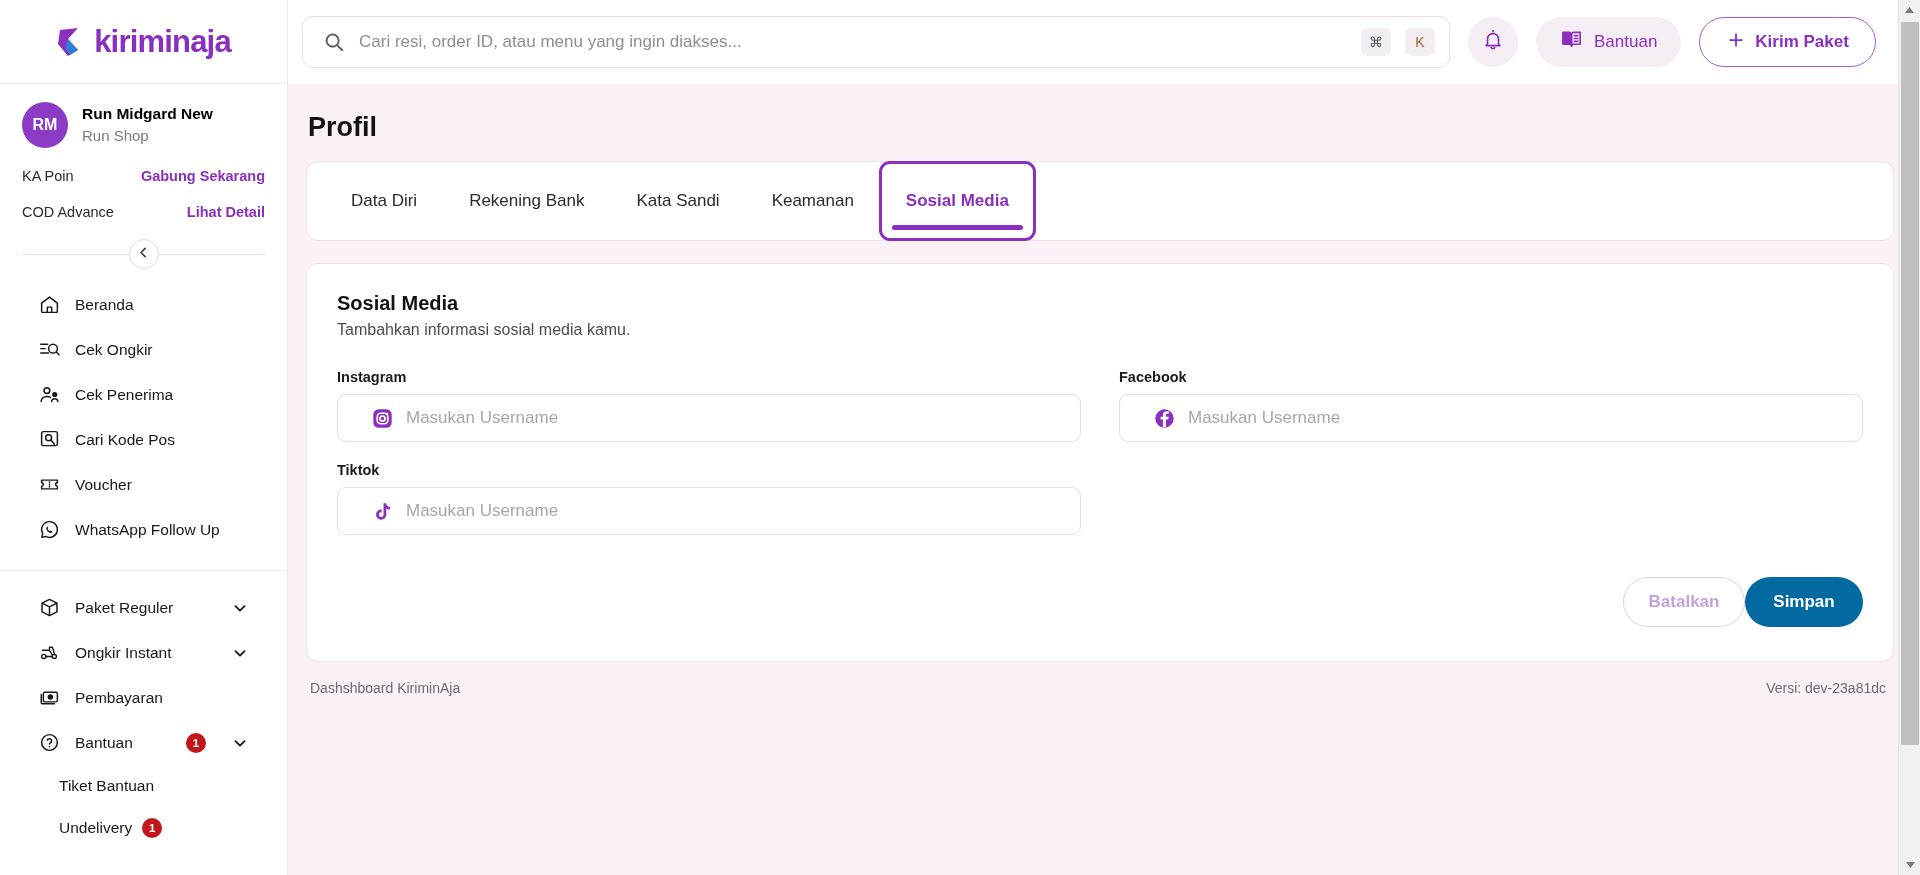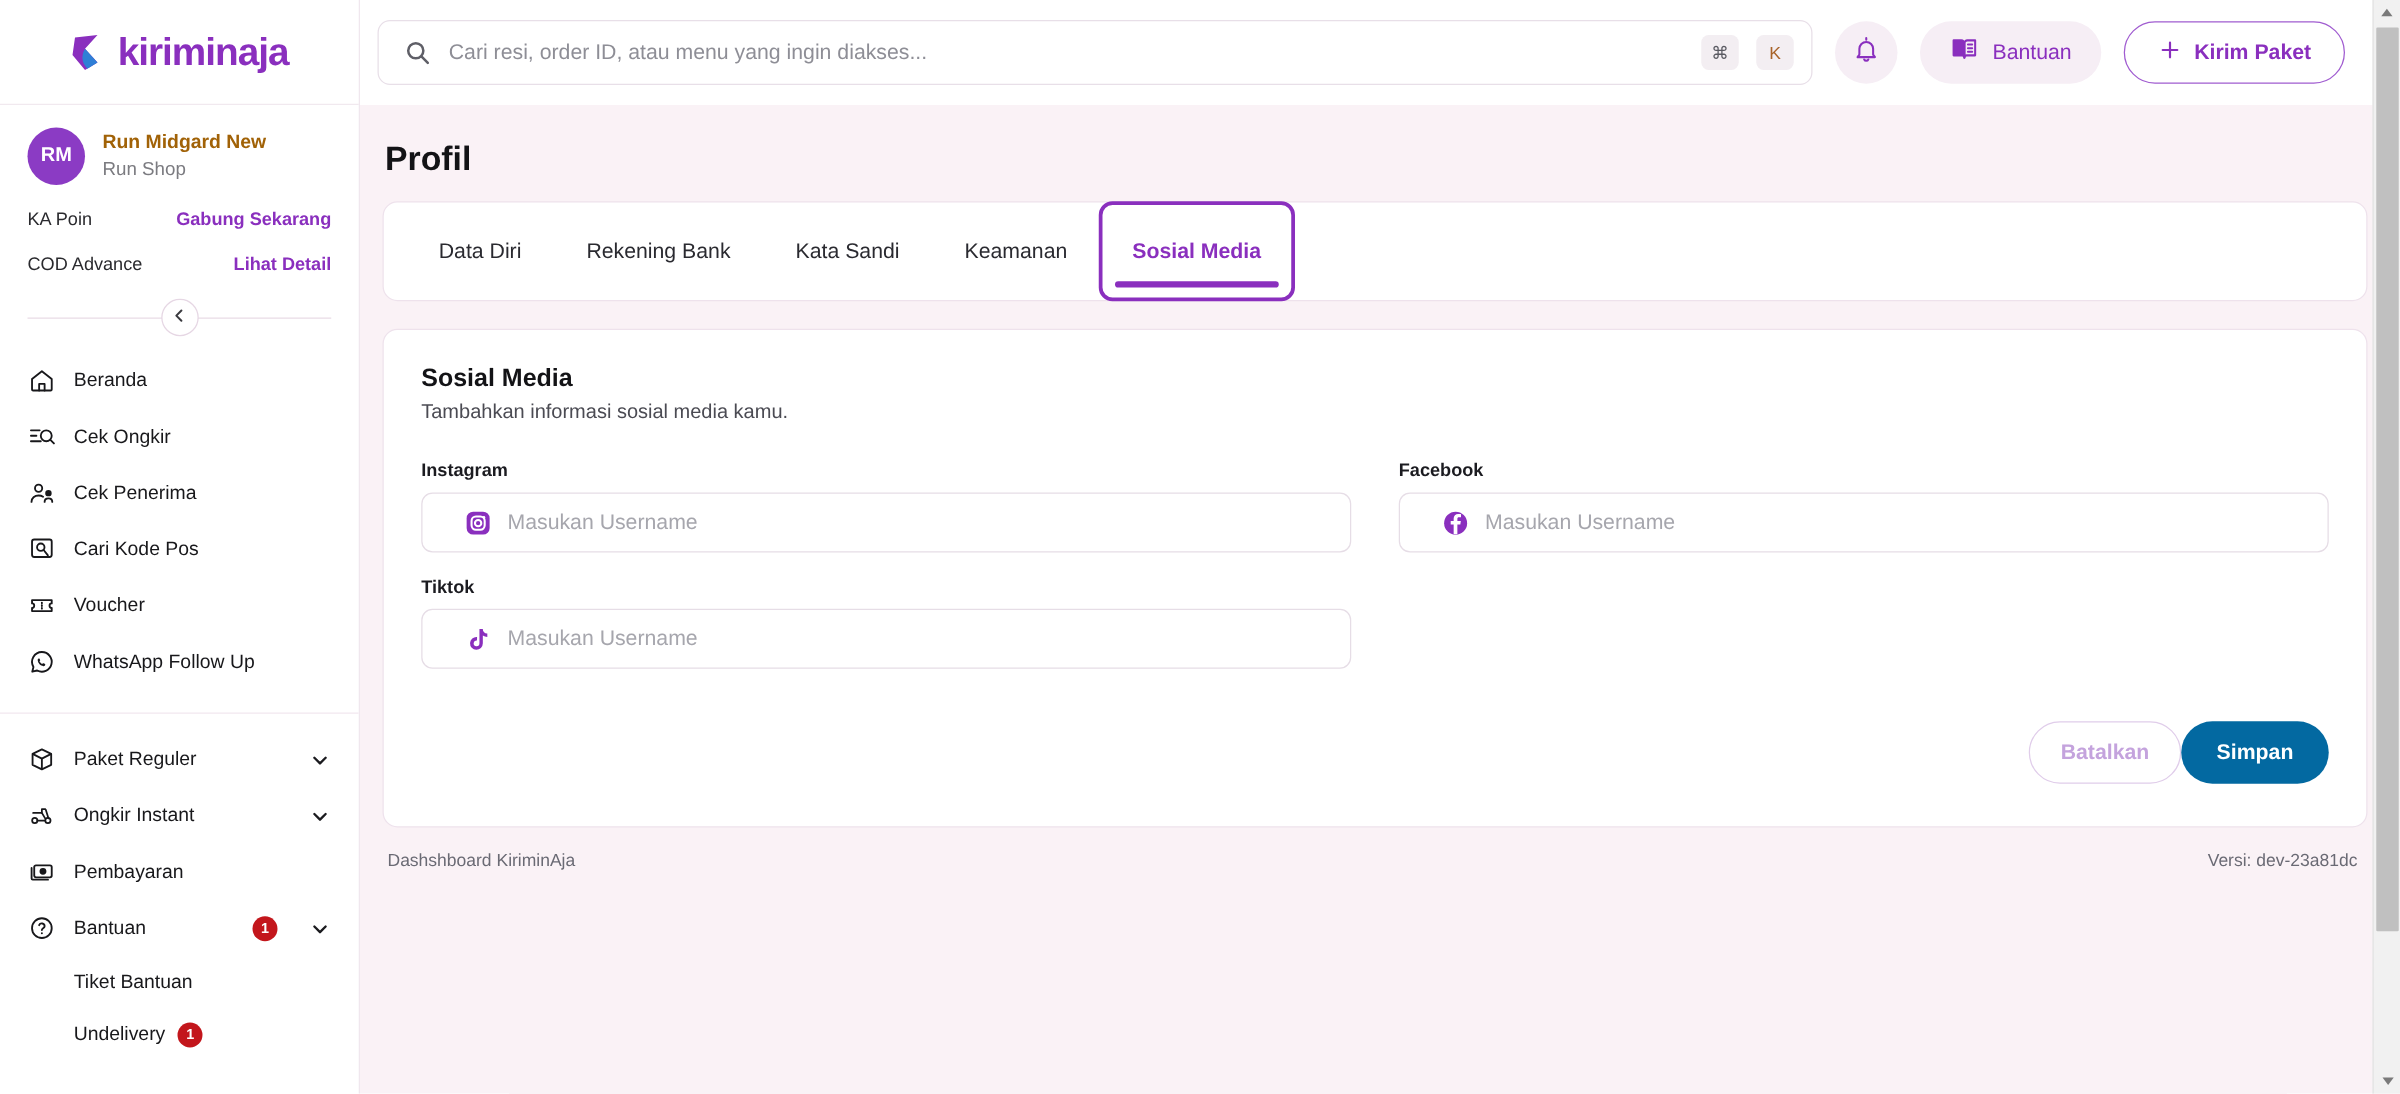--- a/index.html
+++ b/index.html
@@ -26,21 +26,21 @@
   .logo-mark { width: 34px; height: 32px; display:block; }
   .logo-text {
     font-size: 31px; font-weight: 800; color: #8a2fbe; letter-spacing: -0.8px;
   }
   .profile-row { display: flex; align-items: center; gap: 14px; padding: 18px 22px 10px 22px; }
   .avatar {
     width: 46px; height: 46px; border-radius: 50%;
     background: #8b3bc4; color: #fff; font-size: 16px; font-weight: 600;
     display: flex; align-items: center; justify-content: center; flex: 0 0 46px;
   }
-  .profile-name { font-size: 15.5px; font-weight: 700; color: #a16207; line-height: 1.3; }
+  .profile-name { font-size: 15.5px; font-weight: 700; color: #000000; line-height: 1.3; }
   .profile-shop { font-size: 15px; color: #7b7b80; line-height: 1.4; }
 
   .kv-row {
     display: flex; align-items: center; justify-content: space-between;
     padding: 10px 22px; font-size: 14.5px;
   }
   .kv-label { color: #2a2a2e; }
   .kv-link { color: #8a2fbe; font-weight: 700; font-size: 14.5px; }
 
   .collapse-band { position: relative; height: 36px; margin: 6px 0 8px 0; }
@@ -54,21 +54,21 @@
     background: #fff; border: 1px solid #e6d7e4;
     display:flex; align-items:center; justify-content:center; color:#3b3b40;
     font-size: 13px;
   }
 
   .nav { flex: 1; overflow: hidden; padding-top: 2px; }
   .nav-group { padding: 0 0 6px 0; }
   .nav-divider { height: 1px; background: #f2e7f0; margin: 12px 0 14px 0; }
   .nav-item {
     display: flex; align-items: center; gap: 15px;
-    height: 45px; padding: 0 22px; color: #18181b; font-size: 15.5px;
+    height: 45px; padding: 0 38px; color: #18181b; font-size: 15.5px;
     cursor: pointer;
   }
   .nav-item .ico { width: 22px; height: 22px; flex: 0 0 22px; display:flex; align-items:center; justify-content:center; }
   .nav-item .ico svg { display:block; }
   .nav-label { flex: 1; white-space: nowrap; }
   .nav-sub { padding-left: 59px; height: 42px; display:flex; align-items:center; gap:10px; font-size: 15.5px; color:#18181b; }
   .badge {
     min-width: 20px; height: 20px; padding: 0 6px; border-radius: 999px;
     background: #c3161c; color: #fff; font-size: 11.5px; font-weight: 700;
     display: flex; align-items: center; justify-content: center;

